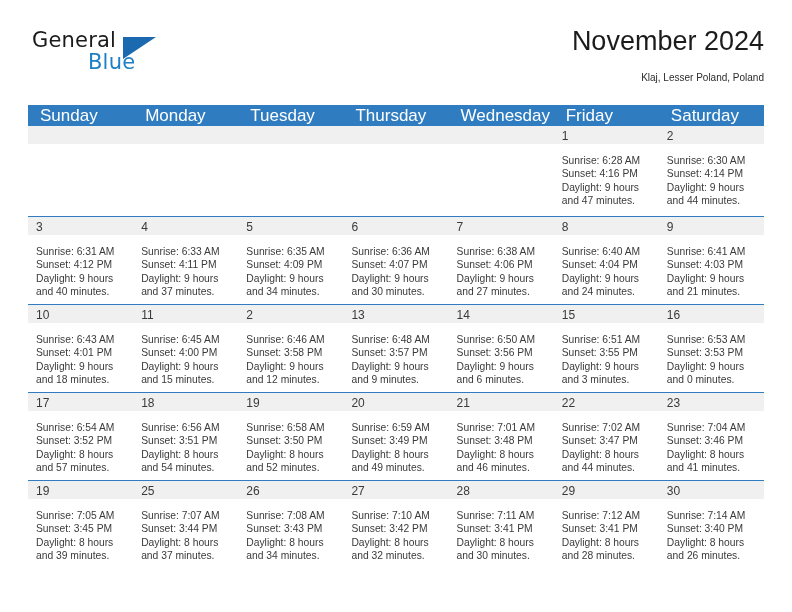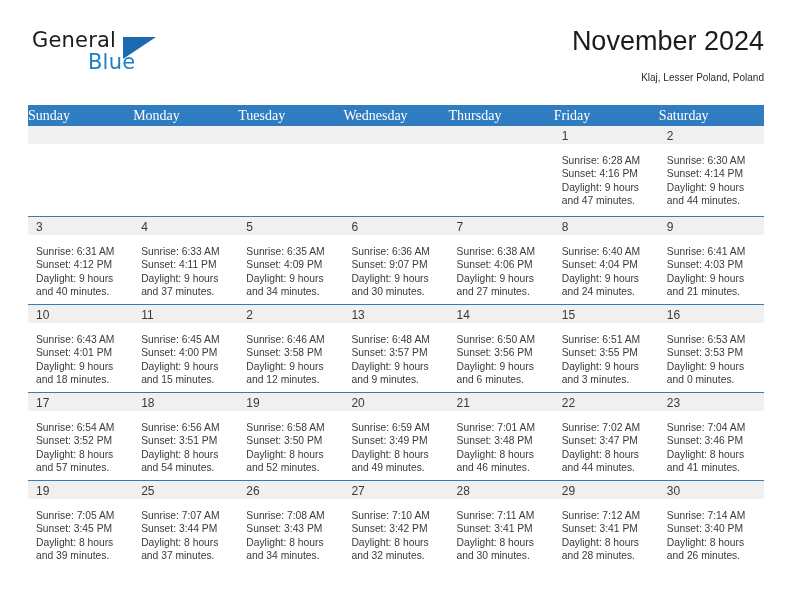--- a/index.html
+++ b/index.html
@@ -99,26 +99,25 @@
   }
 
   .dow-row {
     display: flex;
     background: #2f7dc0;
     height: 21px;
   }
   .dow {
     flex: 1 1 0;
     color: #ffffff;
-    font-size: 14px;
+    font-size: 17px;
     line-height: 21px;
-    padding-left: 0;
+    padding-left: 12px;
     box-sizing: border-box;
     white-space: nowrap;
-    font-family: Liberation Serif, serif;
   }
 
   .week {
     display: flex;
     border-top: 1px solid #2f7dc0;
     height: 88px;
     box-sizing: border-box;
   }
   .week.first {
     border-top: none;
@@ -176,22 +175,22 @@
       <div class="cal-subtitle">Klaj, Lesser Poland, Poland</div>
     </div>
 
   </div>
 
   <div class="calendar">
     <div class="dow-row">
       <div class="dow">Sunday</div>
       <div class="dow">Monday</div>
       <div class="dow">Tuesday</div>
+      <div class="dow">Thursday</div>
       <div class="dow">Wednesday</div>
-      <div class="dow">Thursday</div>
       <div class="dow">Friday</div>
       <div class="dow">Saturday</div>
     </div>
 
     <div id="weeks-container">
         <div class="week first">
           <div class="cell empty">
             <div class="daynum-strip"><span class="daynum"></span></div>
           </div>
           <div class="cell empty">
@@ -250,21 +249,21 @@
               <div>Sunrise: 6:35 AM</div>
               <div>Sunset: 4:09 PM</div>
               <div>Daylight: 9 hours</div>
               <div>and 34 minutes.</div>
             </div>
           </div>
           <div class="cell">
             <div class="daynum-strip"><span class="daynum">6</span></div>
             <div class="info">
               <div>Sunrise: 6:36 AM</div>
-              <div>Sunset: 9:07 PM</div>
+              <div>Sunset: 4:07 PM</div>
               <div>Daylight: 9 hours</div>
               <div>and 30 minutes.</div>
             </div>
           </div>
           <div class="cell">
             <div class="daynum-strip"><span class="daynum">7</span></div>
             <div class="info">
               <div>Sunrise: 6:38 AM</div>
               <div>Sunset: 4:06 PM</div>
               <div>Daylight: 9 hours</div>

